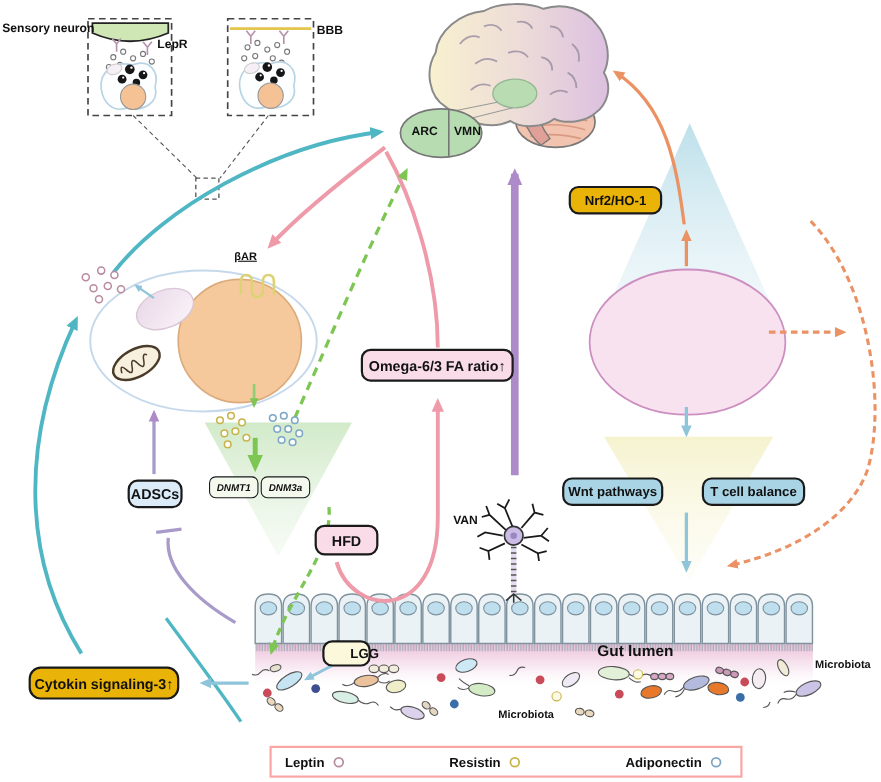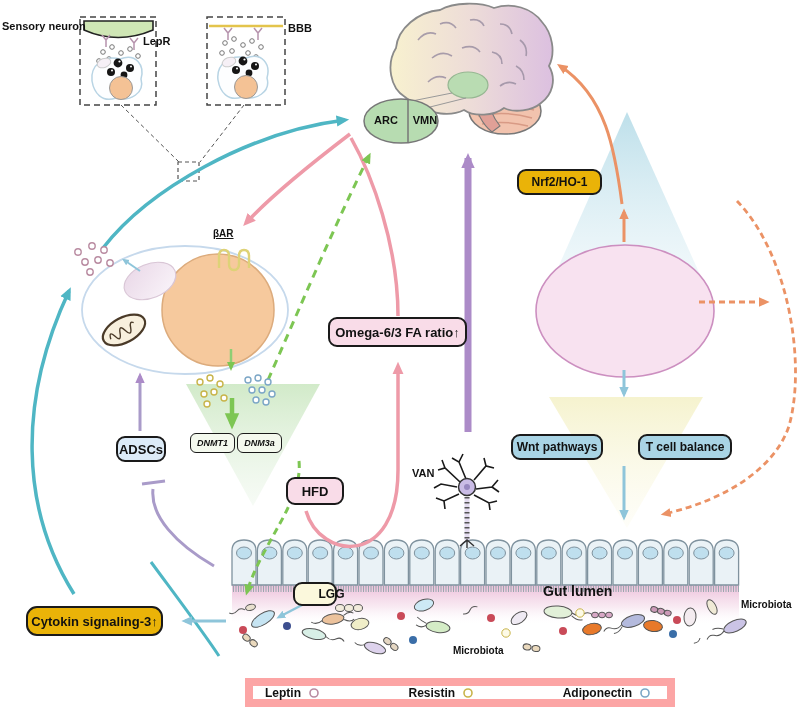--- a/index.html
+++ b/index.html
@@ -12,21 +12,21 @@
         font-weight:bold;color:#111;display:flex;align-items:center;justify-content:center;
         box-sizing:border-box;font-family:"Liberation Sans",sans-serif;white-space:nowrap;}
   .pill.orange{background:#eab308;}
   .pill.blue{background:#a9d4e5;}
   .pill.pinkbox{background:#f9dce8;}
   .pill.lightblue{background:#dcebf8;}
   .pill.cream{background:#fbf8dc;padding-left:33px;}
   .pill.cream2{background:#eab308;border-width:2.5px;border-radius:11px;}
   .pill.enzyme{background:#f4f9ee;border-width:1.5px;border-radius:6px;font-style:italic;}
   .legend{position:absolute;z-index:3;left:245px;top:678px;width:430px;height:29px;
-          border:8px solid #fca5a5;background:#fff;display:flex;align-items:center;
+          border:2px solid #fca5a5;background:#fff;display:flex;align-items:center;
           justify-content:space-between;padding:0 16px 0 12px;box-sizing:border-box;gap:14px;}
   .legend-item{display:flex;align-items:center;gap:7px;font-weight:bold;font-size:12px;color:#111;}
 </style>
 </head>
 <body>
 
 <div class="stage">
 
 <svg class="base" width="801" height="711" viewBox="0 0 801 711">
   <defs>

